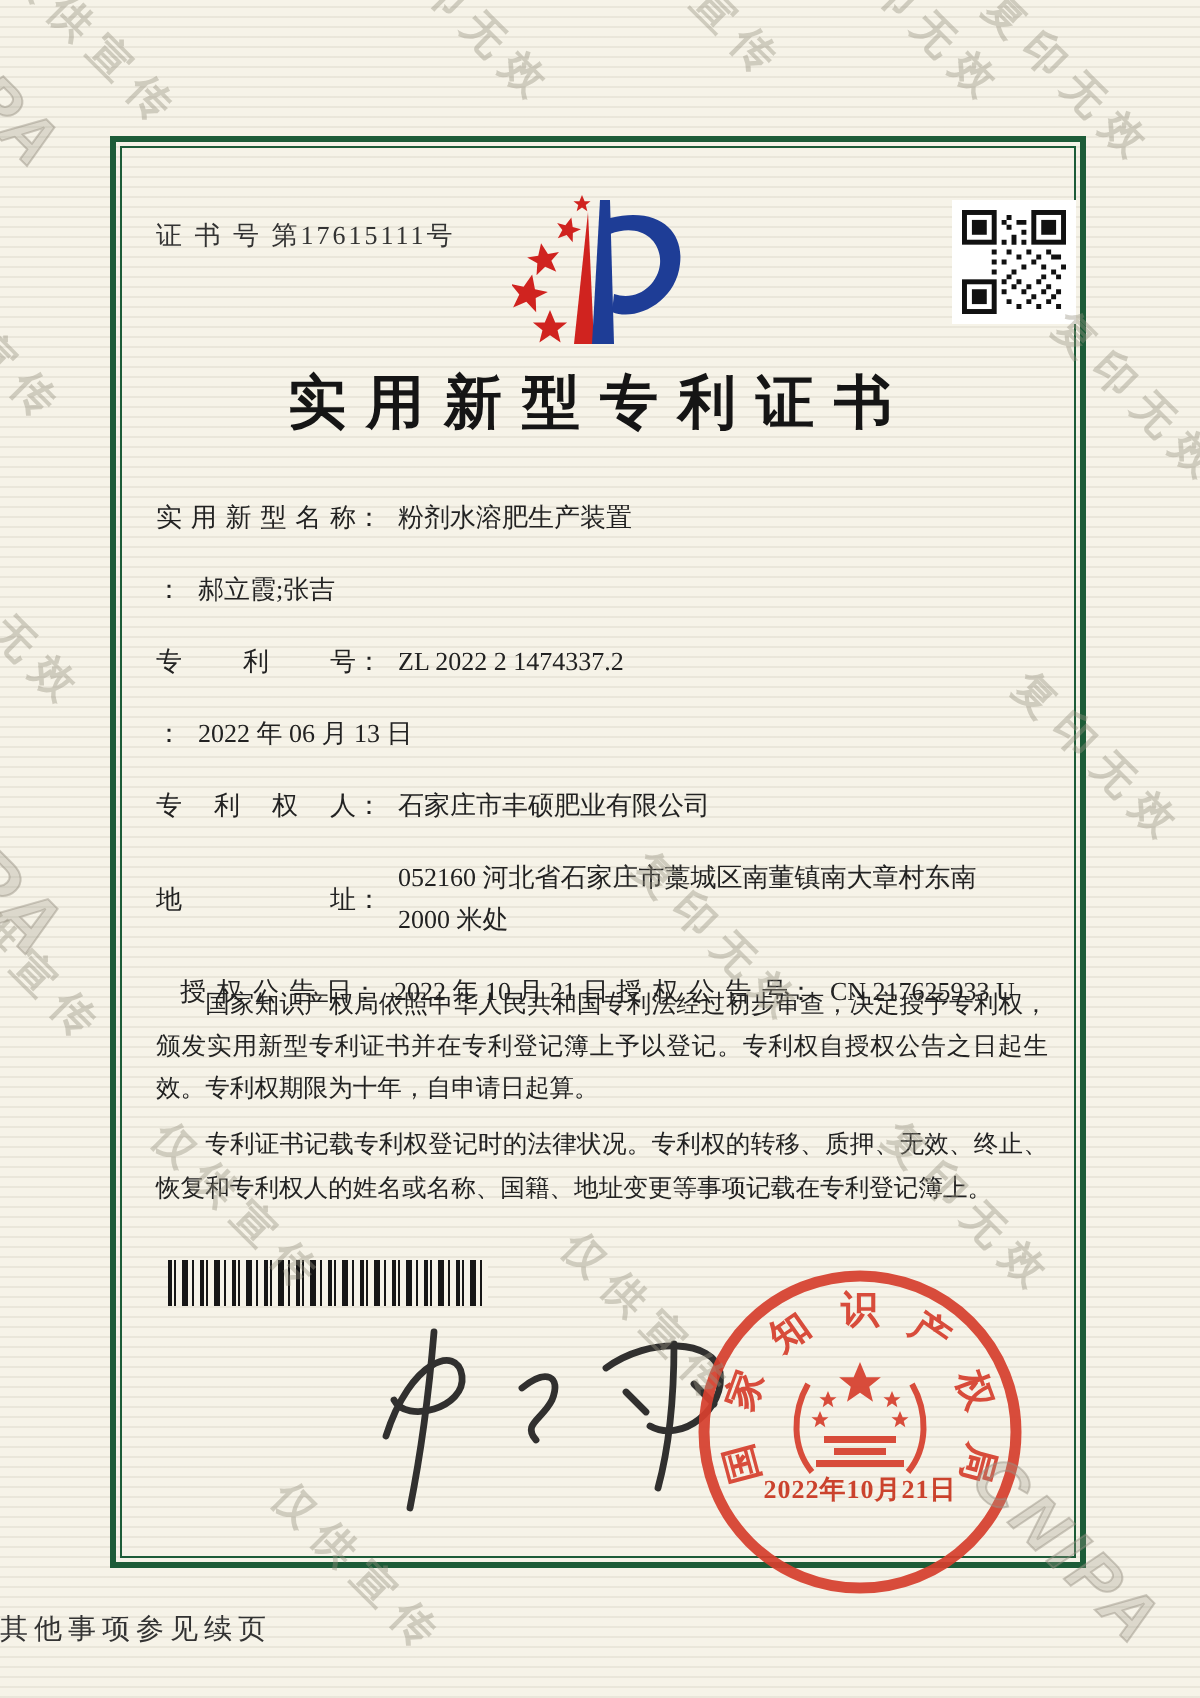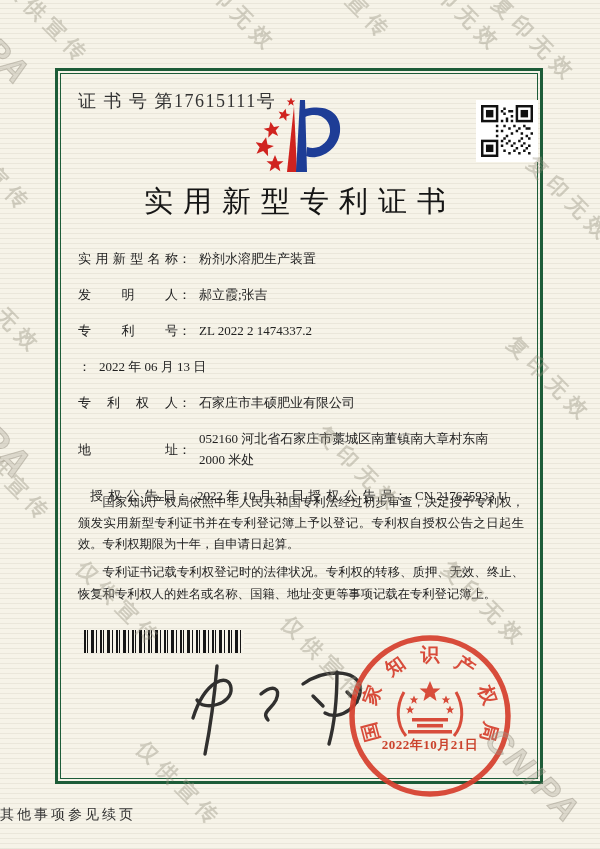--- a/index.html
+++ b/index.html
@@ -5,26 +5,26 @@
   html,body{margin:0;padding:0;background:#e9e6da;}
   .paper{position:relative;width:600px;height:849px;overflow:hidden;
     background-color:#f6f3e8;
     background-image:repeating-linear-gradient(0deg, rgba(185,180,162,.20) 0 1px, transparent 1px 5px);
     font-family:"Liberation Serif","DejaVu Serif",serif;color:#222;}
   
   .frame{position:absolute;left:55px;top:68px;width:488px;height:716px;
     border:3px solid #1d5c38;box-sizing:border-box;}
   .frame .inner{position:absolute;inset:2px;border:1px solid #1d5c38;}
   
-  .cert-no{position:absolute;left:78px;top:89px;font-size:18px;letter-spacing:1.5px;color:#333;}
+  .cert-no{position:absolute;left:78px;top:109px;font-size:13px;letter-spacing:1.5px;color:#333;}
   .logo{position:absolute;left:256px;top:94px;width:92px;height:84px;}
   .qr-box{position:absolute;left:476px;top:100px;width:62px;height:62px;background:#fff;padding:5px;box-sizing:border-box;}
   .qr-box svg{width:100%;height:100%;display:block;}
   .title{position:absolute;left:0;top:182px;width:100%;margin:0;text-align:center;
-    font-size:29px;font-weight:normal;letter-spacing:10px;color:#151515;}
+    font-size:29px;font-weight:bold;letter-spacing:10px;color:#151515;}
   
   .fields{position:absolute;left:78px;top:248px;width:452px;font-size:13px;}
   .frow{display:flex;margin-bottom:15px;line-height:21px;align-items:center;}
   .flabel{display:inline-block;width:100px;text-align:justify;text-align-last:justify;flex:0 0 100px;}
   .colon{margin-right:8px;}
   .fvalue{flex:1;}
   .addr .fvalue{max-width:300px;}
   .grant{display:flex;margin-left:12px;}
   .gpair{display:flex;}
   .gpair .flabel{width:86px;flex:0 0 86px;}
@@ -113,21 +113,20 @@
 
   <h1 class="title">实用新型专利证书</h1>
 
   <div class="fields">
     <div class="frow">
       <span class="flabel">实用新型名称</span>
         <span class="colon">：</span>
         <span class="fvalue">粉剂水溶肥生产装置</span>
     </div>
     <div class="frow">
-      <span class="flabel">发明人</span>
         <span class="colon">：</span>
         <span class="fvalue">郝立霞;张吉</span>
     </div>
     <div class="frow">
       <span class="flabel">专利号</span>
         <span class="colon">：</span>
         <span class="fvalue">ZL 2022 2 1474337.2</span>
     </div>
     <div class="frow">
         <span class="colon">：</span>

